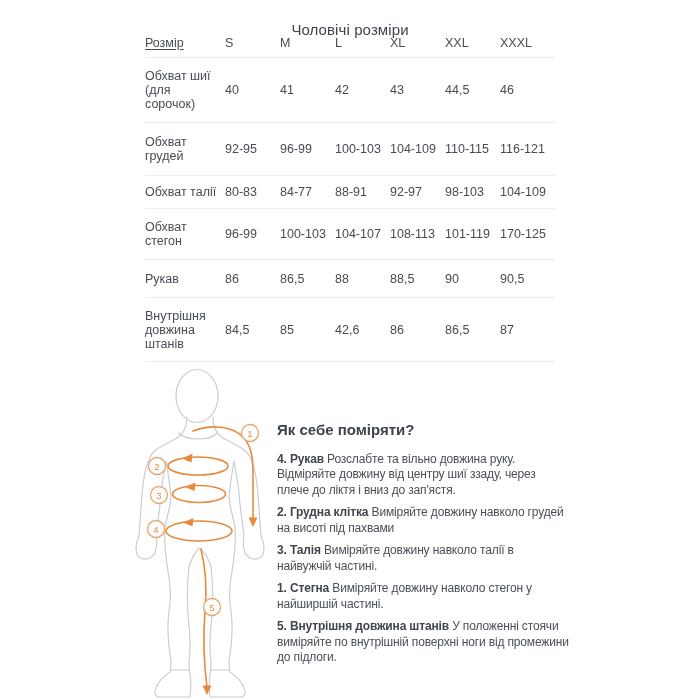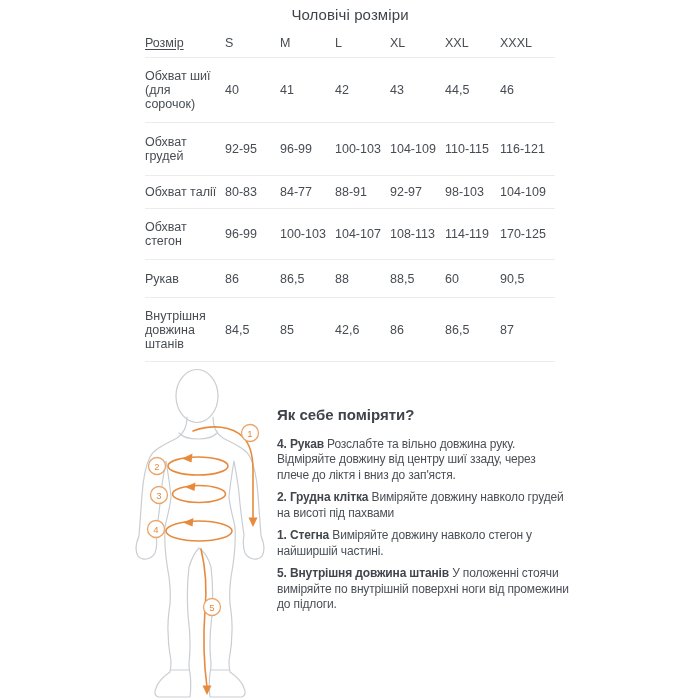--- a/index.html
+++ b/index.html
@@ -1,21 +1,21 @@
 <!DOCTYPE html>
 <html><head>
 <meta charset="utf-8">
 <style>
   html,body { margin:0; padding:0; background:#ffffff; }
   .page {
     position:relative; width:700px; height:700px; background:#ffffff; overflow:hidden;
     font-family:"Liberation Sans","DejaVu Sans",sans-serif; color:#474c53;
   }
   .title {
-    position:absolute; top:6px; left:0; width:700px; text-align:center;
+    position:absolute; top:21px; left:0; width:700px; text-align:center;
     font-size:15px; color:#3f444b; letter-spacing:0.1px;
   }
   
   .size-table { position:absolute; left:145px; top:28px; width:410px; font-size:12.5px; }
   .trow {
     display:grid; grid-template-columns:80px repeat(6,55px);
     align-items:center; border-bottom:1px solid #eaecee;
   }
   .trow:nth-child(1){ height:29px; }
   .trow:nth-child(2){ height:64px; }
@@ -27,21 +27,21 @@
   .cell { text-align:left; line-height:14px; }
   .label span { display:block; line-height:14px; white-space:nowrap; }
   .size-link { text-decoration:underline; text-underline-offset:2px; }
   
   .instructions {
     position:absolute; left:277px; top:407px; width:292px;
     font-size:12px; line-height:15.5px; letter-spacing:-0.15px; color:#4a4f56;
   }
   .instructions h3 {
     font-size:15px; font-weight:bold; color:#3f444b;
-    margin:0 0 14px 0; letter-spacing:0;
+    margin:15px 0 14px 0; letter-spacing:0;
   }
   .instructions p { margin:0 0 7px 0; }
   .instructions b { color:#41464d; }
   
   .figure-svg { position:absolute; left:132px; top:362px; }
 </style>
 </head>
 <body>
 
 <div class="page">
@@ -102,33 +102,33 @@
 
     <div class="trow">
       <div class="cell label">
         <span>Обхват</span>
         <span>стегон</span>
       </div>
       <div class="cell">96-99</div>
       <div class="cell">100-103</div>
       <div class="cell">104-107</div>
       <div class="cell">108-113</div>
-      <div class="cell">114-119</div>
+      <div class="cell">101-119</div>
       <div class="cell">170-125</div>
     </div>
 
     <div class="trow">
       <div class="cell label">
         <span>Рукав</span>
       </div>
       <div class="cell">86</div>
       <div class="cell">86,5</div>
       <div class="cell">88</div>
       <div class="cell">88,5</div>
-      <div class="cell">60</div>
+      <div class="cell">90</div>
       <div class="cell">90,5</div>
     </div>
 
     <div class="trow">
       <div class="cell label">
         <span>Внутрішня</span>
         <span>довжина</span>
         <span>штанів</span>
       </div>
       <div class="cell">84,5</div>
@@ -221,17 +221,18 @@
       <text x="156" y="532.5" fill="#e88a3d">4</text>
       <circle cx="212" cy="607" r="8.5" fill="#ffffff" stroke="#e9a56b" stroke-width="1.3"></circle>
       <text x="212" y="610.5" fill="#e88a3d">5</text>
     </g>
   </svg>
 
   <div class="instructions">
     <h3>Як себе поміряти?</h3>
     <p><b>4. Рукав</b> <span>Розслабте та вільно довжина руку. Відміряйте довжину від центру шиї ззаду, через плече до ліктя і вниз до зап'ястя.</span></p>
     <p><b>2. Грудна клітка</b> <span>Виміряйте довжину навколо грудей на висоті під пахвами</span></p>
+    <p><b>3. Талія</b> <span>Виміряйте довжину навколо талії в найвужчій частині.</span></p>
     <p><b>1. Стегна</b> <span>Виміряйте довжину навколо стегон у найширшій частині.</span></p>
     <p><b>5. Внутрішня довжина штанів</b> <span>У положенні стоячи виміряйте по внутрішній поверхні ноги від промежини до підлоги.</span></p>
   </div>
 
 </div>
 
 </body></html>

